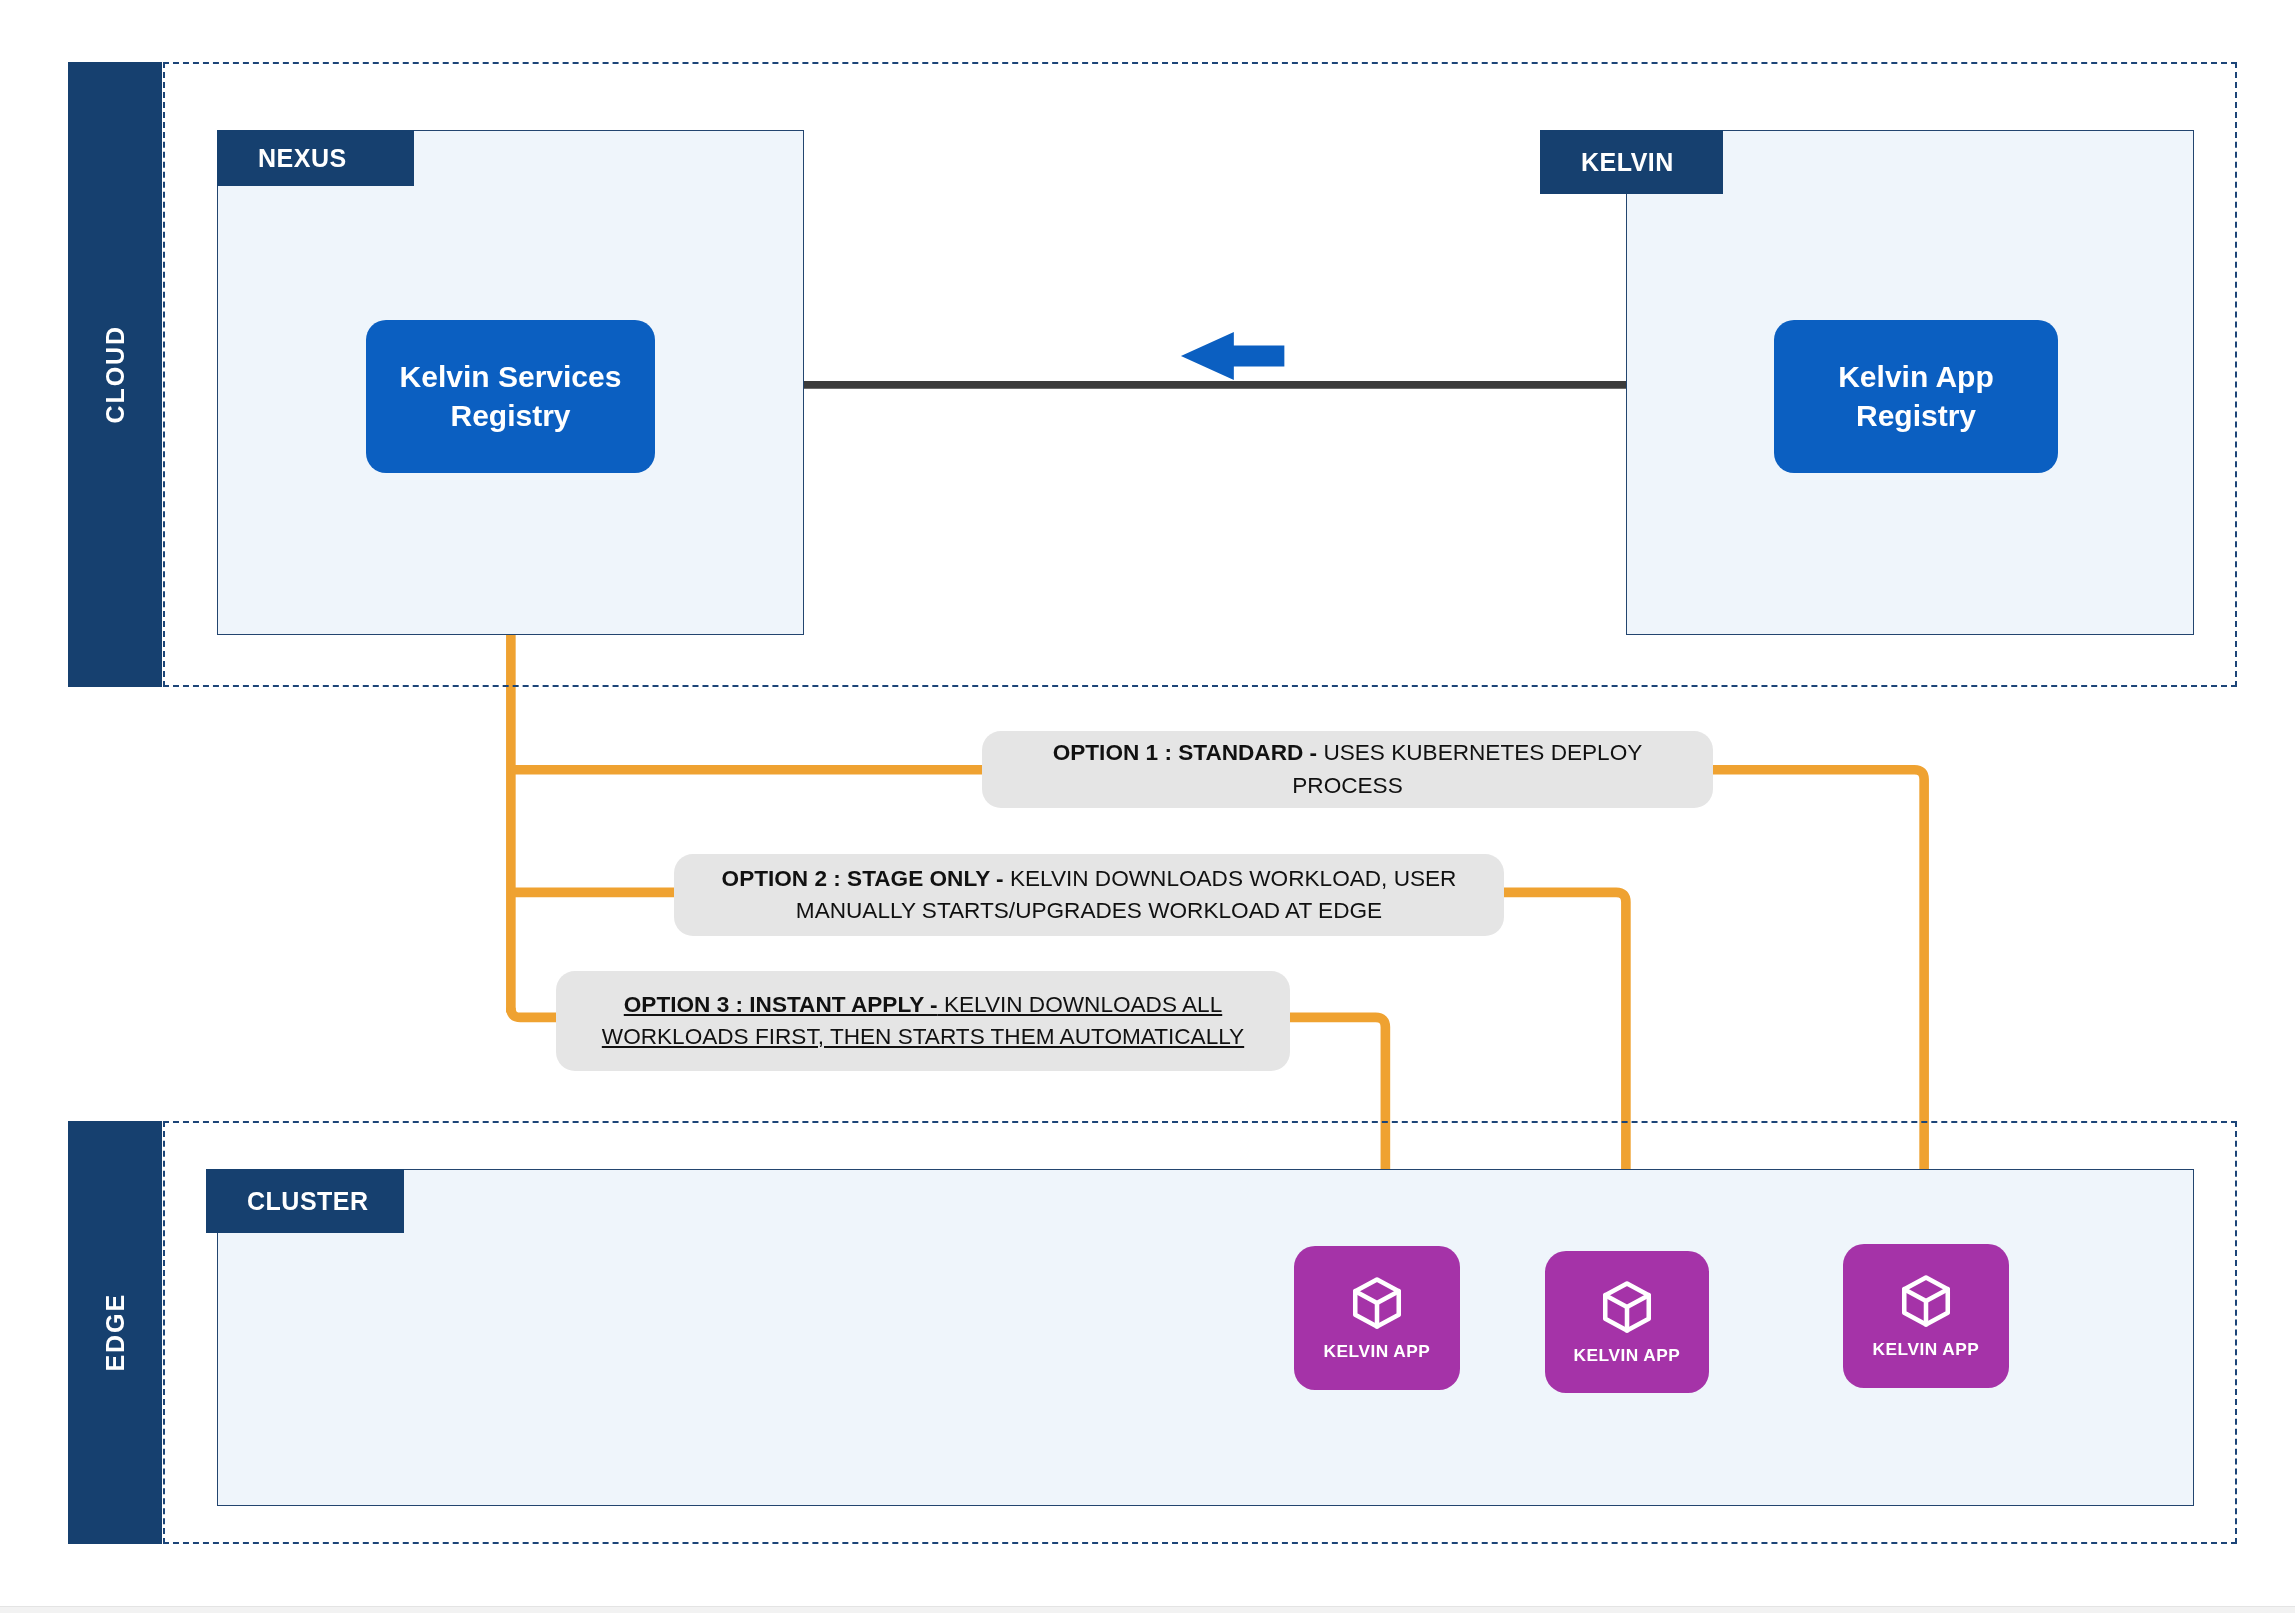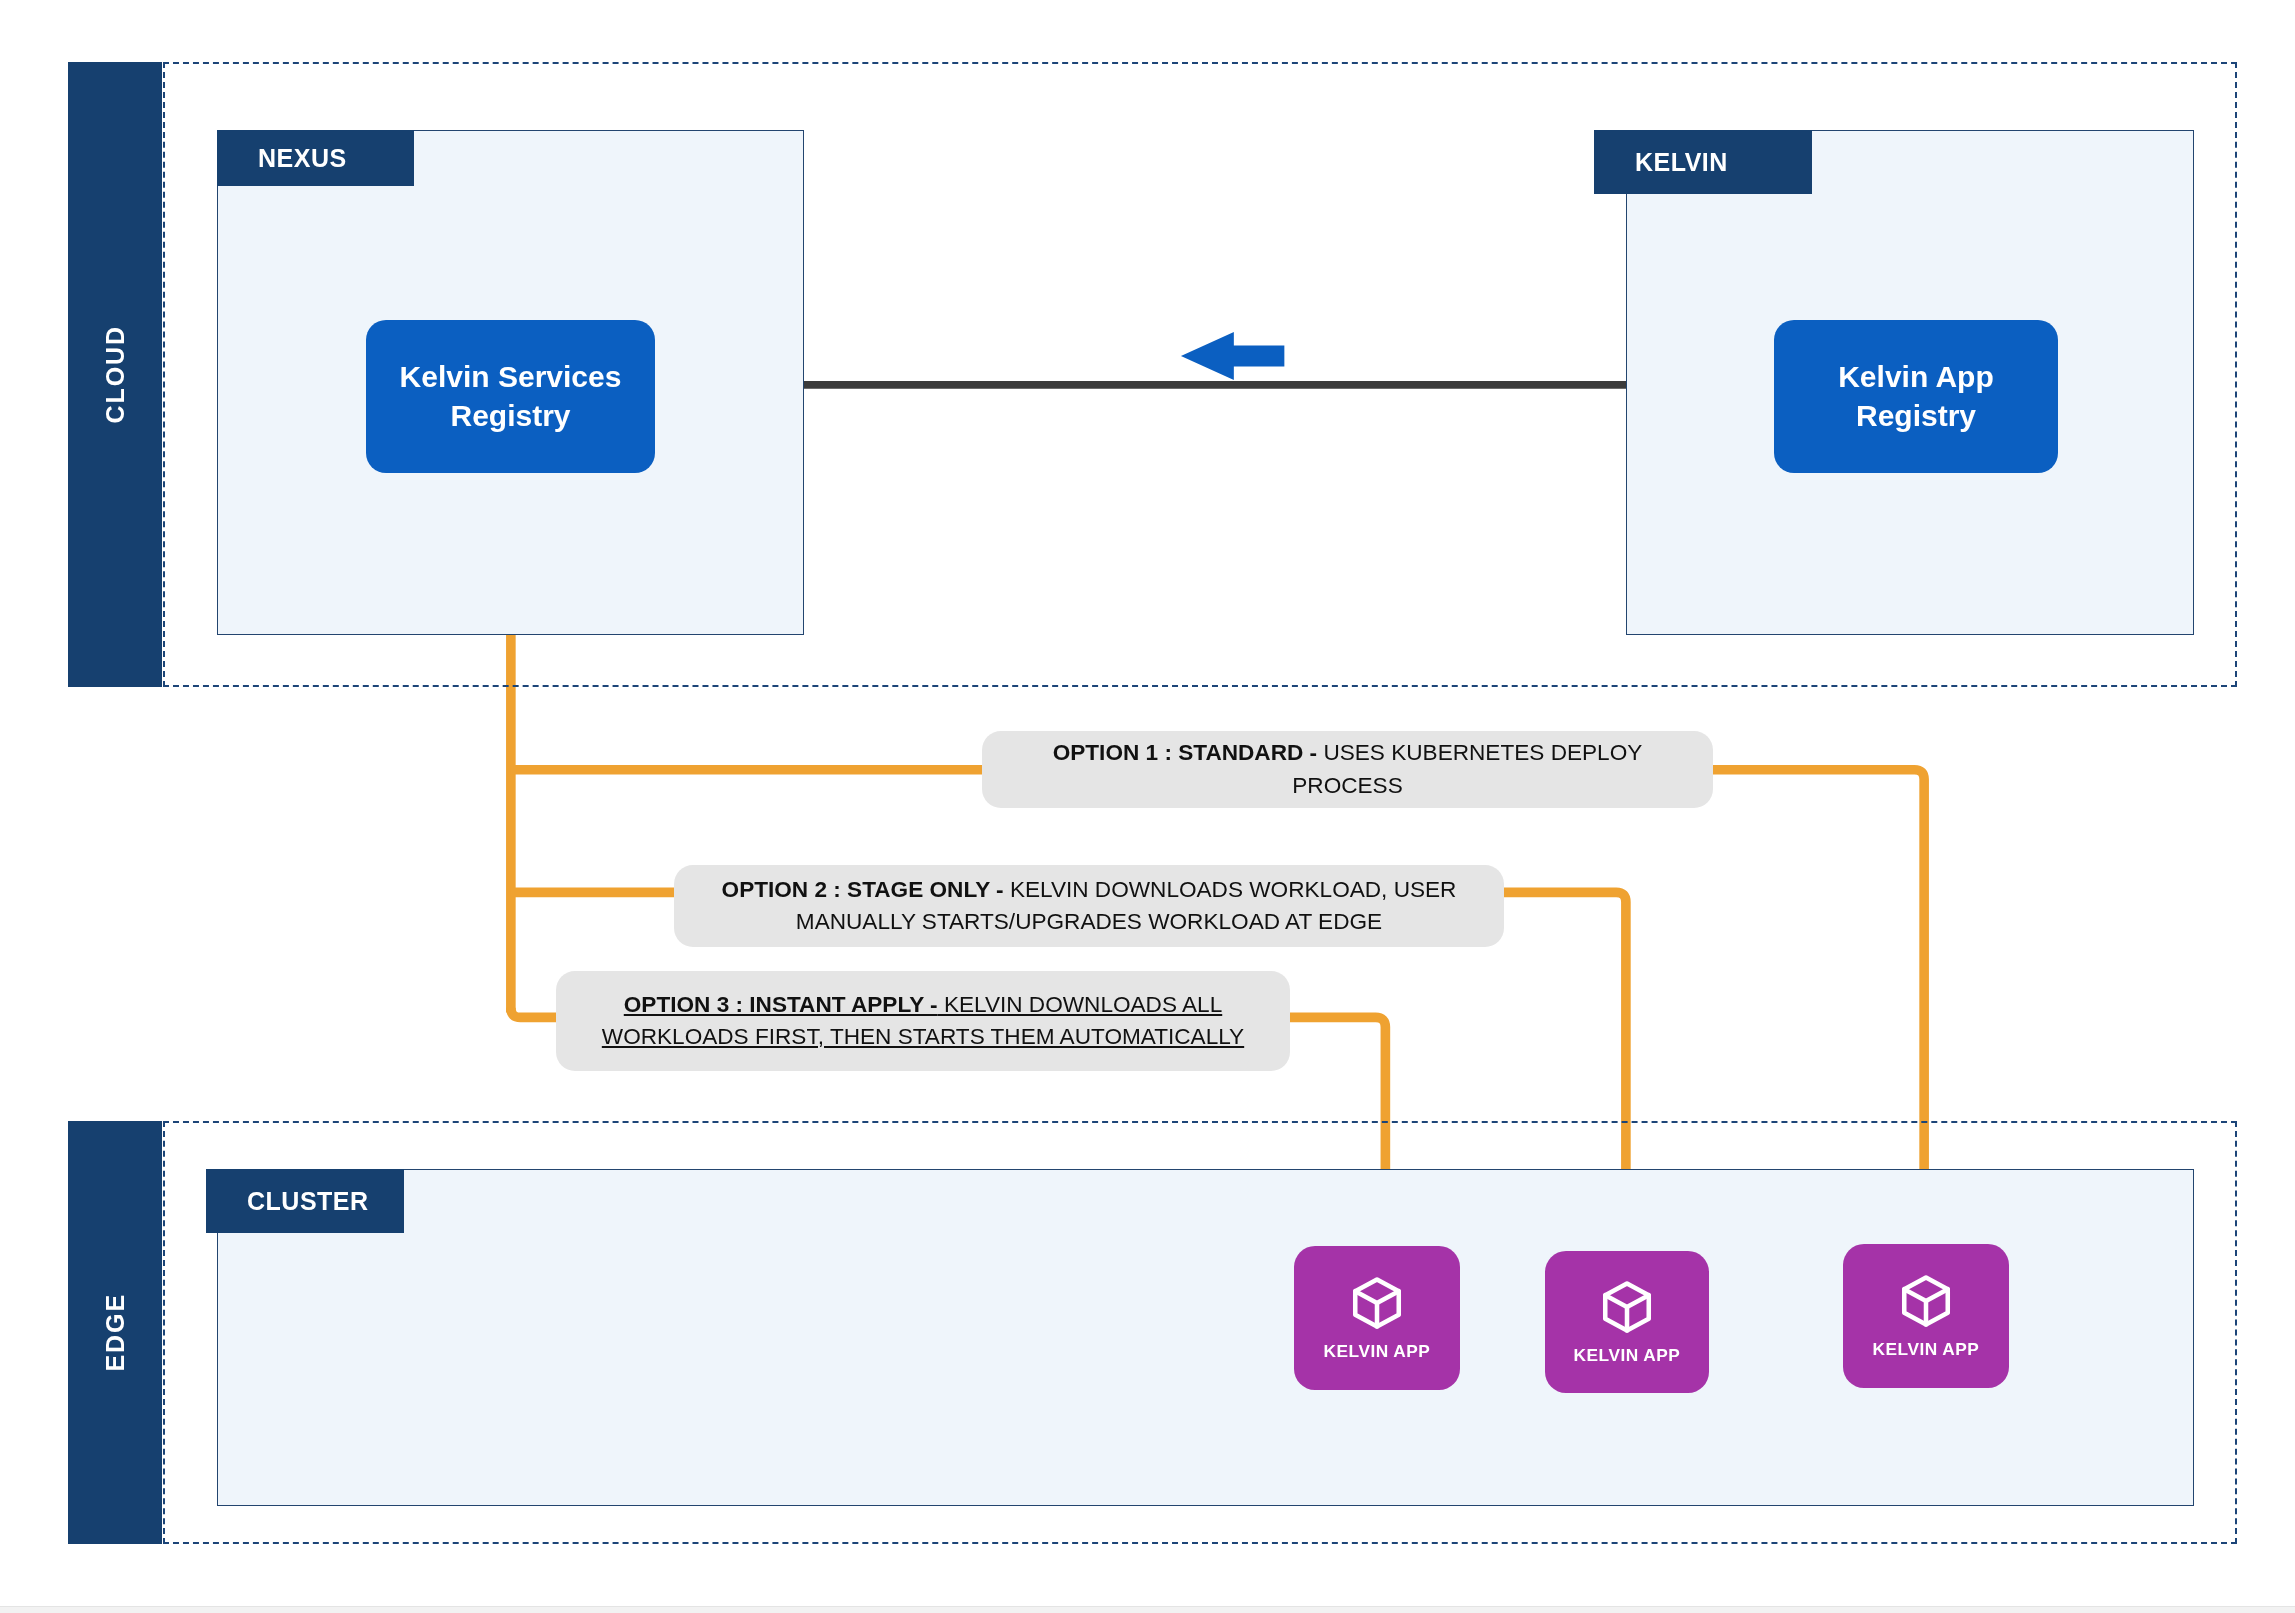--- a/index.html
+++ b/index.html
@@ -167,21 +167,21 @@
   <div class="zone-bar" style="left:68px; top:62px; width:94px; height:625px;">
     <span>CLOUD</span>
   </div>
 
   <div class="panel" style="left:217px; top:130px; width:587px; height:505px;"></div>
   <div class="panel-title" style="left:217px; top:130px; width:197px; height:56px;">
     <span>NEXUS</span>
   </div>
 
   <div class="panel" style="left:1626px; top:130px; width:568px; height:505px;"></div>
-  <div class="panel-title" style="left:1594px; top:130px; width:218px; height:64px;text-align:center;">
+  <div class="panel-title" style="left:1540px; top:130px; width:183px; height:64px;text-align:center;">
     <span>KELVIN</span>
   </div>
 
   <div class="registry" style="left:366px; top:308px; width:289px; height:153px;">
     <div>
       <div>Kelvin Services</div>
       <div>Registry</div>
     </div>
   </div>
 
@@ -191,21 +191,21 @@
       <div>Registry</div>
     </div>
   </div>
 
   <div class="option-pill" style="left:982px; top:731px; width:731px; height:77px;">
     <div>
       <b>OPTION 1 : STANDARD -</b><span> USES KUBERNETES DEPLOY PROCESS</span>
     </div>
   </div>
 
-  <div class="option-pill" style="left:674px; top:854px; width:830px; height:82px;margin-top:11px;">
+  <div class="option-pill" style="left:674px; top:854px; width:830px; height:82px;">
     <div>
       <b>OPTION 2 : STAGE ONLY -</b><span> KELVIN DOWNLOADS WORKLOAD, USER MANUALLY STARTS/UPGRADES WORKLOAD AT EDGE</span>
     </div>
   </div>
 
   <div class="option-pill" style="left:556px; top:971px; width:734px; height:100px;text-decoration:underline;">
     <div>
       <b>OPTION 3 : INSTANT APPLY -</b><span> KELVIN DOWNLOADS ALL WORKLOADS FIRST, THEN STARTS THEM AUTOMATICALLY</span>
     </div>
   </div>

